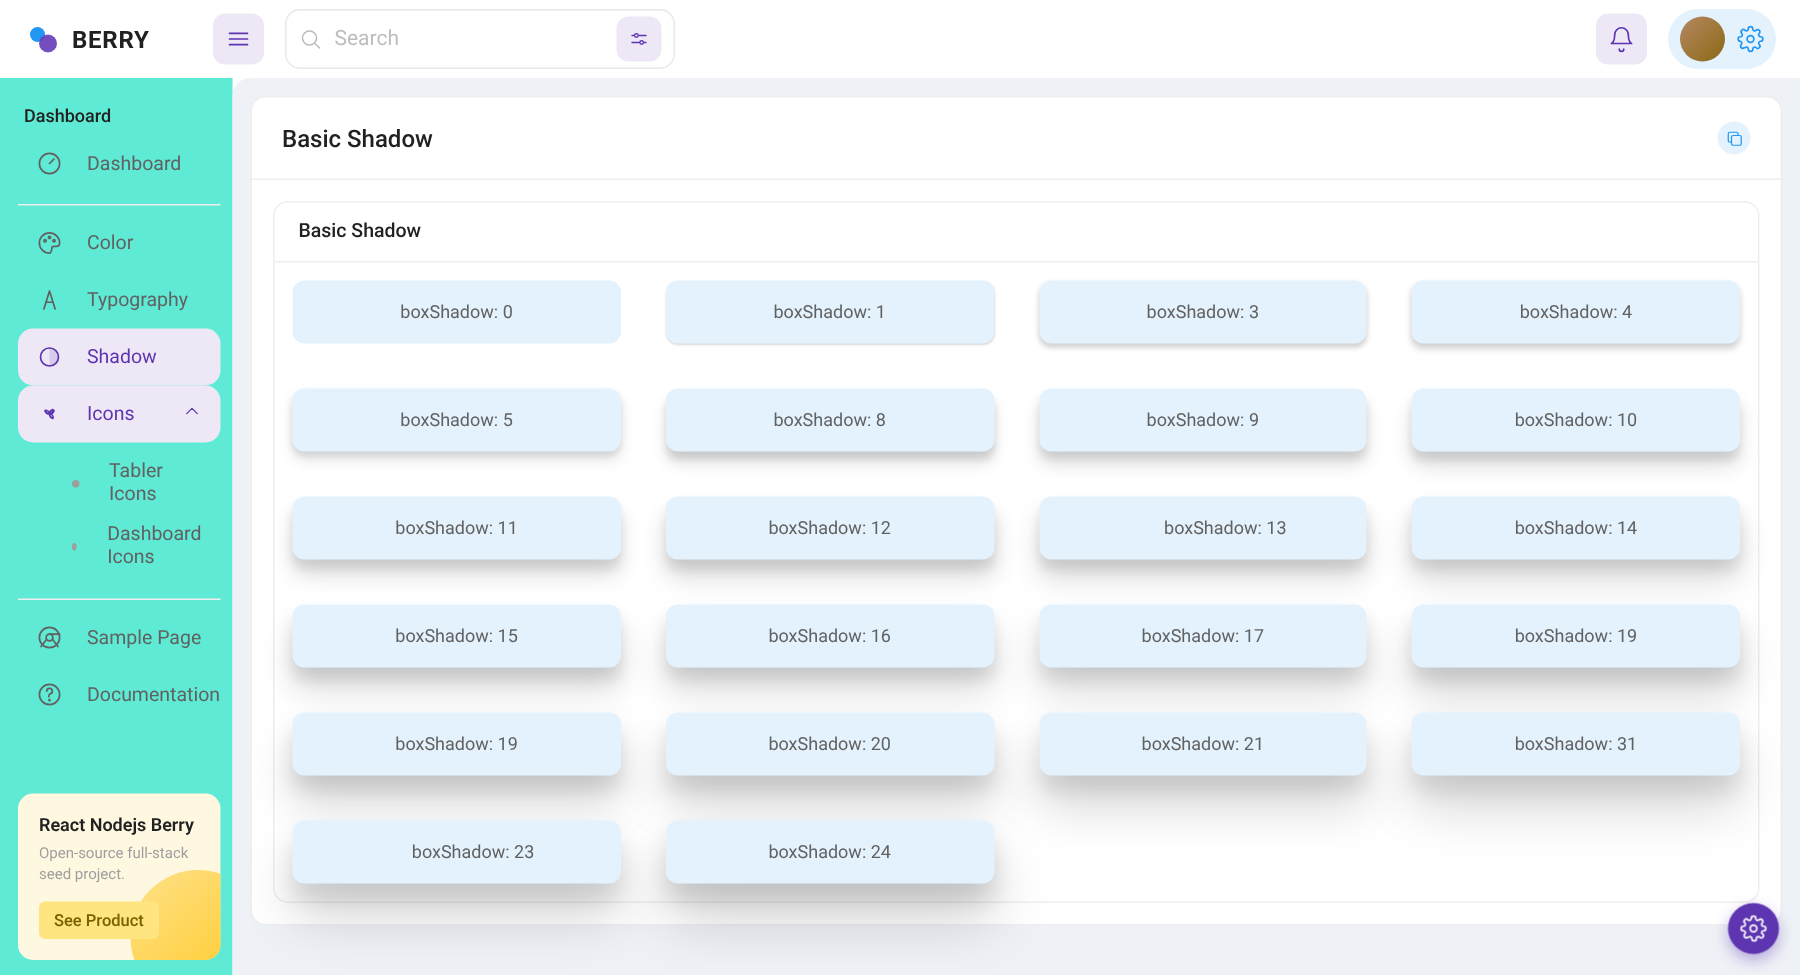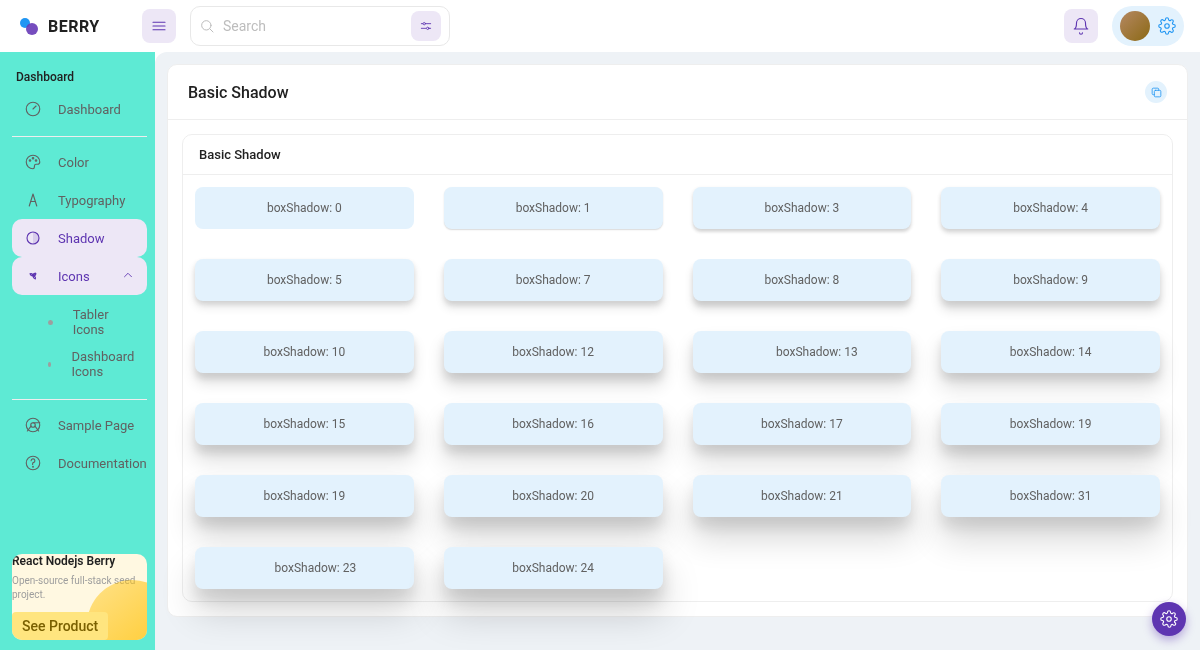--- a/index.html
+++ b/index.html
@@ -43,24 +43,24 @@
   .nav-header{font-size:12px;font-weight:500;color:var(--text-dark);padding:8px 4px 6px;}
   .nav-item{display:flex;align-items:center;gap:16px;padding:10px 12px;border-radius:10px;cursor:pointer;font-size:13px;color:var(--text);}
   .nav-item.active{background:var(--primary-light);color:var(--primary);}
   .nav-item .ni-icon{width:18px;height:18px;display:flex;align-items:center;justify-content:center;color:inherit;}
   .nav-item .chev{margin-left:auto;}
   .nav-sub{padding:6px 0 6px 28px;}
   .nav-sub .nav-item{padding:6px 8px;font-size:13px;}
   .nav-sub .dot{width:5px;height:5px;border-radius:50%;background:#9e9e9e;margin-right:4px;}
   .divider{height:1px;background:var(--border);margin:6px 0;}
   
-  .promo{margin-top:auto;margin-bottom:10px;background:#fff8e1;border-radius:10px;padding:0;position:relative;overflow:hidden;}
+  .promo{margin-top:auto;margin-bottom:10px;background:#fff8e1;border-radius:10px;padding:14px;position:relative;overflow:hidden;}
   .promo h6{font-size:12px;font-weight:600;color:var(--text-dark);margin-bottom:6px;}
   .promo p{font-size:10px;color:#9e9e9e;margin-bottom:10px;line-height:1.4;}
-  .promo .btn{display:inline-block;background:#ffe57f;color:#7a6000;font-size:14px;font-weight:500;padding:6px 10px;border-radius:4px;cursor:pointer;position:relative;z-index:2;}
+  .promo .btn{display:inline-block;background:#ffe57f;color:#7a6000;font-size:11px;font-weight:500;padding:6px 10px;border-radius:4px;cursor:pointer;position:relative;z-index:2;}
   .promo-circle{position:absolute;right:-30px;bottom:-30px;width:90px;height:90px;border-radius:50%;background:linear-gradient(140deg,rgba(255,193,7,.4),rgba(255,193,7,.9));}
   
   
   .main{flex:1;background:var(--bg);border-radius:12px 0 0 0;padding:12px;overflow:auto;}
   .main::-webkit-scrollbar{width:8px;}
   .main::-webkit-scrollbar-thumb{background:#ccc;border-radius:4px;}
   
   .page-card{background:#fff;border-radius:10px;border:1px solid var(--border);}
   .page-head{padding:16px 20px;display:flex;align-items:center;justify-content:space-between;border-bottom:1px solid var(--border);}
   .page-head h3{font-size:16px;font-weight:500;color:var(--text-dark);}
@@ -274,24 +274,24 @@
         <div class="page-body">
           <div class="inner-card">
             <div class="inner-head">Basic Shadow</div>
             <div class="inner-body">
               <div class="grid" id="shadow-grid">
                   <div class="shadow-card s0">boxShadow: 0</div>
                   <div class="shadow-card s1">boxShadow: 1</div>
                   <div class="shadow-card s3">boxShadow: 3</div>
                   <div class="shadow-card s4">boxShadow: 4</div>
                   <div class="shadow-card s6">boxShadow: 5</div>
-                  <div class="shadow-card s7">boxShadow: 7</div>
                   <div class="shadow-card s8">boxShadow: 8</div>
                   <div class="shadow-card s9">boxShadow: 9</div>
                   <div class="shadow-card s10">boxShadow: 10</div>
+                  <div class="shadow-card s11">boxShadow: 11</div>
                   <div class="shadow-card s12">boxShadow: 12</div>
                   <div class="shadow-card s13">boxShadow: 13</div>
                   <div class="shadow-card s14">boxShadow: 14</div>
                   <div class="shadow-card s15">boxShadow: 15</div>
                   <div class="shadow-card s16">boxShadow: 16</div>
                   <div class="shadow-card s17">boxShadow: 17</div>
                   <div class="shadow-card s18">boxShadow: 19</div>
                   <div class="shadow-card s19">boxShadow: 19</div>
                   <div class="shadow-card s20">boxShadow: 20</div>
                   <div class="shadow-card s21">boxShadow: 21</div>

